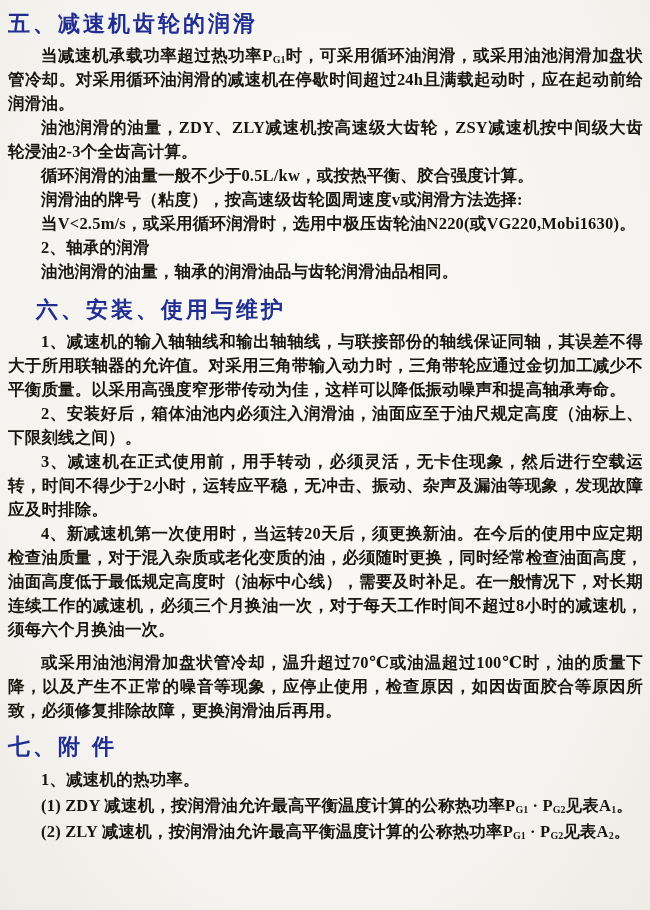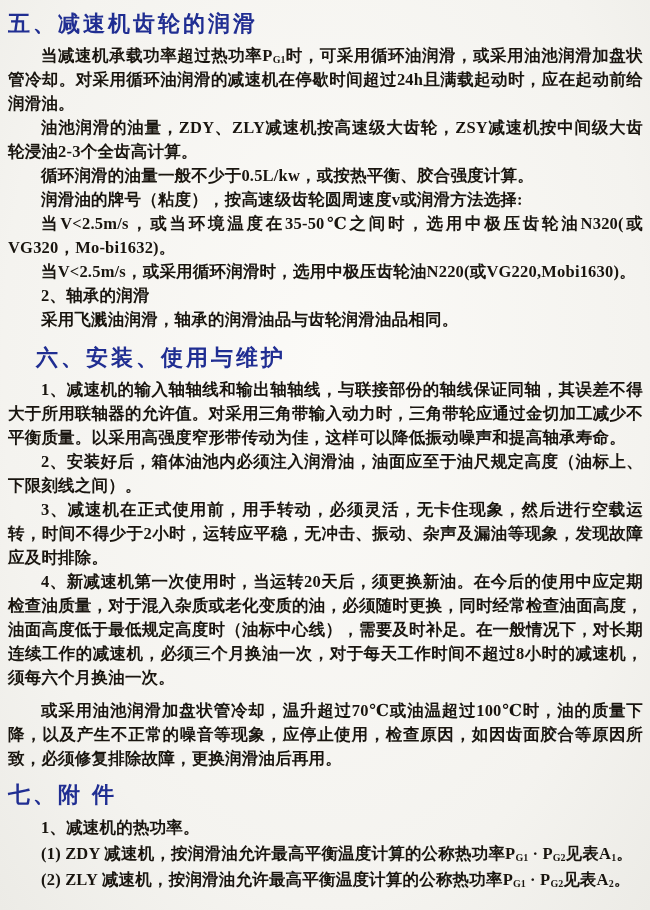--- a/index.html
+++ b/index.html
@@ -48,24 +48,23 @@
 <body>
 
 <div class="page" style="color: rgb(25, 21, 15);">
 
   <section class="doc-section s5">
     <h2 class="sec-heading first" style="color: rgb(32, 46, 146);">五、减速机齿轮的润滑</h2>
     <p class="para">当减速机承载功率超过热功率P<sub>G1</sub>时，可采用循环油润滑，或采用油池润滑加盘状管冷却。对采用循环油润滑的减速机在停歇时间超过24h且满载起动时，应在起动前给润滑油。</p>
     <p class="para">油池润滑的油量，ZDY、ZLY减速机按高速级大齿轮，ZSY减速机按中间级大齿轮浸油2-3个全齿高计算。</p>
     <p class="para">循环润滑的油量一般不少于0.5L/kw，或按热平衡、胶合强度计算。</p>
     <p class="para">润滑油的牌号（粘度），按高速级齿轮圆周速度v或润滑方法选择:</p>
-    <p class="para">当V&lt;2.5m/s，或当环境温度在35-50℃之间时，选用中极压齿轮油N320(或VG320，Mo-bi1632)。</p>
     <p class="para">当V&lt;2.5m/s，或采用循环润滑时，选用中极压齿轮油N220(或VG220,Mobi1630)。</p>
     <p class="para">2、轴承的润滑</p>
-    <p class="para">采用飞溅油润滑，轴承的润滑油品与齿轮润滑油品相同。</p>
+    <p class="para">油池润滑的油量，轴承的润滑油品与齿轮润滑油品相同。</p>
   </section>
 
   <section class="doc-section s6">
     <h2 class="sec-heading second" style="color: rgb(32, 46, 146); margin-left: 28px;">六、安装、使用与维护</h2>
     <p class="para">1、减速机的输入轴轴线和输出轴轴线，与联接部份的轴线保证同轴，其误差不得大于所用联轴器的允许值。对采用三角带输入动力时，三角带轮应通过金切加工减少不平衡质量。以采用高强度窄形带传动为佳，这样可以降低振动噪声和提高轴承寿命。</p>
     <p class="para">2、安装好后，箱体油池内必须注入润滑油，油面应至于油尺规定高度（油标上、下限刻线之间）。</p>
     <p class="para">3、减速机在正式使用前，用手转动，必须灵活，无卡住现象，然后进行空载运转，时间不得少于2小时，运转应平稳，无冲击、振动、杂声及漏油等现象，发现故障应及时排除。</p>
     <p class="para">4、新减速机第一次使用时，当运转20天后，须更换新油。在今后的使用中应定期检查油质量，对于混入杂质或老化变质的油，必须随时更换，同时经常检查油面高度，油面高度低于最低规定高度时（油标中心线），需要及时补足。在一般情况下，对长期连续工作的减速机，必须三个月换油一次，对于每天工作时间不超过8小时的减速机，须每六个月换油一次。</p>
     <p class="para gap-top">或采用油池润滑加盘状管冷却，温升超过70℃或油温超过100℃时，油的质量下降，以及产生不正常的噪音等现象，应停止使用，检查原因，如因齿面胶合等原因所致，必须修复排除故障，更换润滑油后再用。</p>
   </section>

